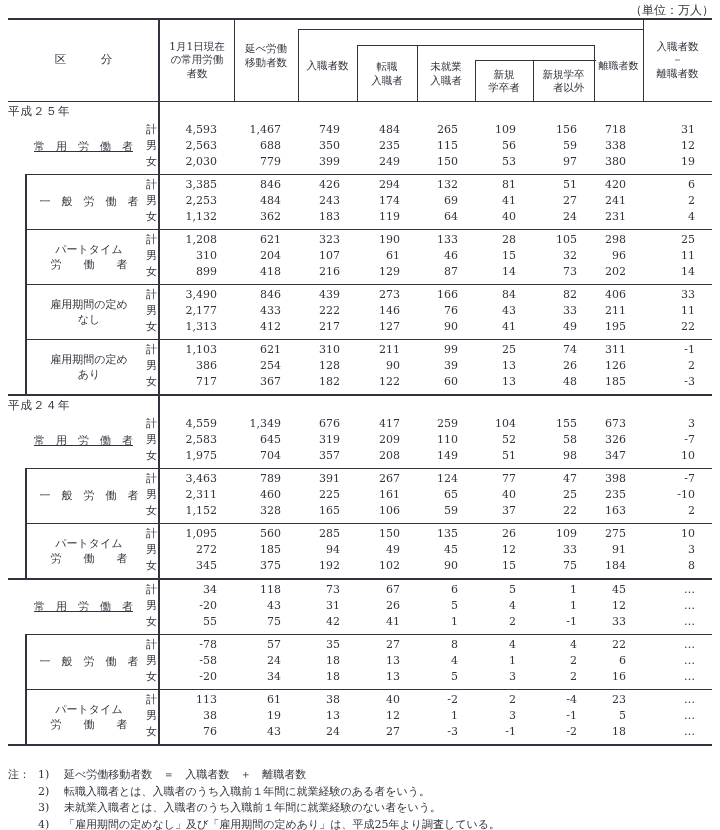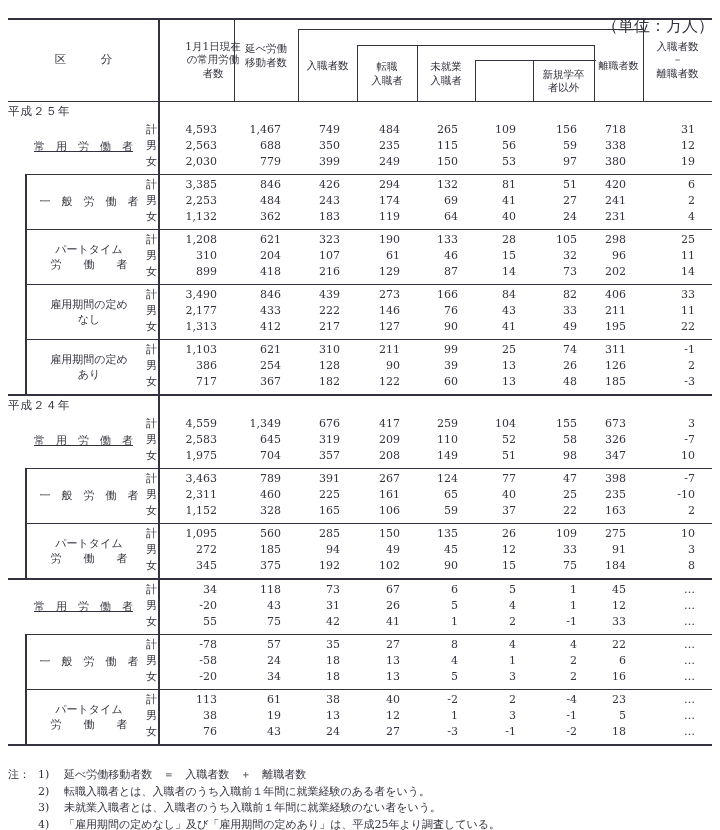--- a/index.html
+++ b/index.html
@@ -2,34 +2,34 @@
 <html><head>
 <meta charset="utf-8">
 <style>
   html,body{margin:0;padding:0;}
   body{
     width:720px;height:830px;background:#ffffff;
     font-family:"DejaVu Serif","Liberation Serif",serif;
     color:#33333f;position:relative;overflow:hidden;
   }
   .line{position:absolute;background:#33333f;}
-  #unit-label{position:absolute;top:16px;right:6px;font-size:16px;}
+  #unit-label{position:absolute;top:2px;right:6px;font-size:12px;}
 
   
   #thead{position:absolute;left:8px;top:18px;width:704px;height:84px;}
   .hcell{position:absolute;display:flex;align-items:center;justify-content:center;
          text-align:center;white-space:pre-line;font-size:10.5px;line-height:13.5px;}
   #h-kubun{left:0;top:0;width:151px;height:84px;font-size:11.5px;}
-  #h-c0{left:152px;top:0;width:74px;height:84px;padding-left:16px;}
+  #h-c0{left:152px;top:0;width:74px;height:84px;}
   #h-c1{left:226px;top:0;width:64px;height:75px;}
   #h-c2{left:290px;top:11px;width:59px;height:73px;}
   #h-c3{left:349px;top:27px;width:60px;height:57px;}
   #h-c4{left:409px;top:27px;width:58px;height:57px;}
   #h-c5{left:467px;top:42px;width:58px;height:42px;}
-  #h-c6{left:525px;top:42px;width:61px;height:42px;}
+  #h-c6{left:525px;top:42px;width:61px;height:42px;text-align:right;}
   #h-c7{left:586px;top:11px;width:49px;height:73px;font-size:10px;}
   #h-c8{left:635px;top:0;width:69px;height:84px;}
   #l-top{left:0;top:0;width:704px;height:2px;}
   #l-bot{left:0;bottom:0;width:704px;height:1.5px;}
   #l-v1{left:150px;top:0;width:2px;height:84px;}
   #l-v2{left:226px;top:0;width:1px;height:84px;}
   #l-v3{left:290px;top:11px;width:1px;height:73px;}
   #l-b1{left:290px;top:11px;width:346px;height:1px;}
   #l-v4{left:349px;top:27px;width:1px;height:57px;}
   #l-v5{left:409px;top:27px;width:1px;height:57px;}
@@ -93,20 +93,22 @@
   <div class="hcell" id="h-c0">1月1日現在
 の常用労働
 者数</div>
   <div class="hcell" id="h-c1">延べ労働
 移動者数</div>
   <div class="hcell" id="h-c2">入職者数</div>
   <div class="hcell" id="h-c3">転職
 入職者</div>
   <div class="hcell" id="h-c4">未就業
 入職者</div>
+  <div class="hcell" id="h-c5">新規
+学卒者</div>
   <div class="hcell" id="h-c6">新規学卒
 者以外</div>
   <div class="hcell" id="h-c7">離職者数</div>
   <div class="hcell" id="h-c8">入職者数
 －
 離職者数</div>
 </div>
 
 <div id="tbody">
   <div id="main-divider"></div>

